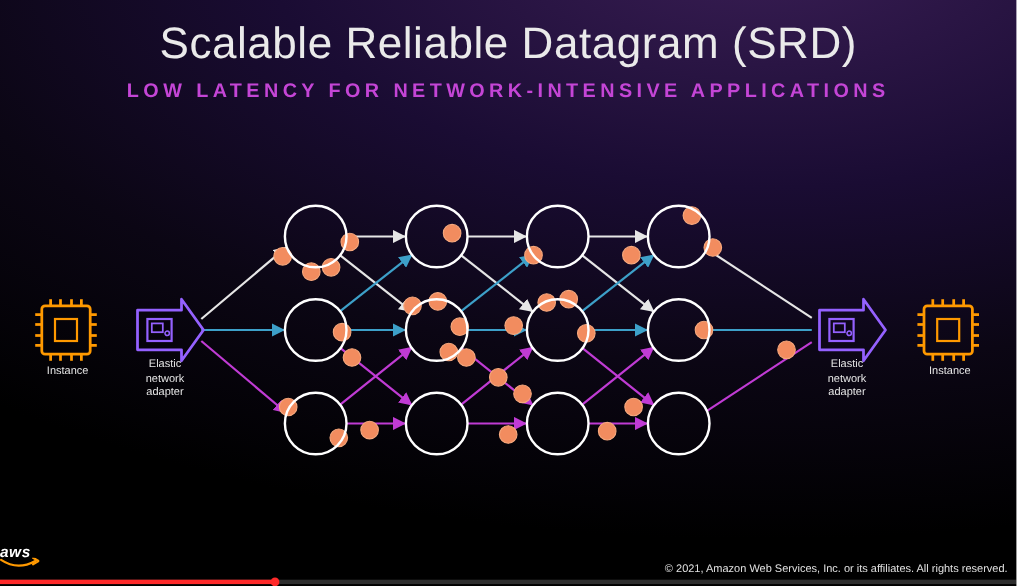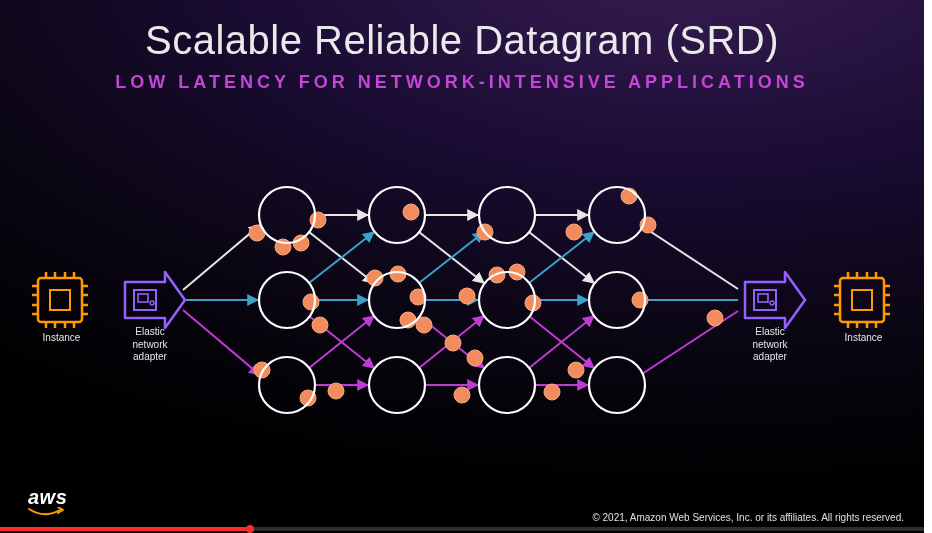--- a/index.html
+++ b/index.html
@@ -13,24 +13,24 @@
   svg.diagram{position:absolute;top:0;left:0;width:932px;height:533px;}
   .node{fill:none;stroke:#fff;stroke-width:2.2;}
   .packet{fill:#f28c5f;stroke:#f6a87d;stroke-width:1;}
   .arrow-white{stroke:#e6e6e6;stroke-width:2;fill:none;marker-end:url(#arr-white);}
   .arrow-blue{stroke:#3da0c9;stroke-width:2;fill:none;marker-end:url(#arr-blue);}
   .arrow-magenta{stroke:#c03bd4;stroke-width:2;fill:none;marker-end:url(#arr-magenta);}
   .arrow-white-noarr{stroke:#e6e6e6;stroke-width:2;fill:none;}
   .arrow-blue-noarr{stroke:#3da0c9;stroke-width:2;fill:none;}
   .arrow-magenta-noarr{stroke:#c03bd4;stroke-width:2;fill:none;}
   .label{position:absolute;color:#e6e6e6;font-size:10px;text-align:center;line-height:1.25;}
-  .logo{position:absolute;left:28px;bottom:16px;color:#fff;font-size:20px;font-style:italic;font-weight:600;letter-spacing:.5px;}
+  .logo{position:absolute;left:0;bottom:16px;color:#fff;font-size:14px;font-style:italic;font-weight:600;letter-spacing:.5px;}
   .logo .swoosh{display:block;width:36px;height:10px;margin-top:-2px;}
   .swoosh svg{display:block}
-  .copyright{position:absolute;right:20px;bottom:10px;font-size:10px;color:#e0e0e0;margin-top:40px;}
+  .copyright{position:absolute;right:8px;bottom:10px;font-size:10px;color:#e0e0e0;margin-top:40px;}
   .progress-track{position:absolute;left:0;right:0;bottom:2px;height:4px;background:rgba(255,255,255,0.18);}
   .progress-fill{height:100%;width:250px;background:#ff2a2a;}
   .progress-dot{position:absolute;left:246px;bottom:0;width:8px;height:8px;border-radius:50%;background:#ff2a2a;}
 </style>
 </head>
 <body>
 
 <div class="slide">
 
   <div class="title">Scalable Reliable Datagram (SRD)</div>

